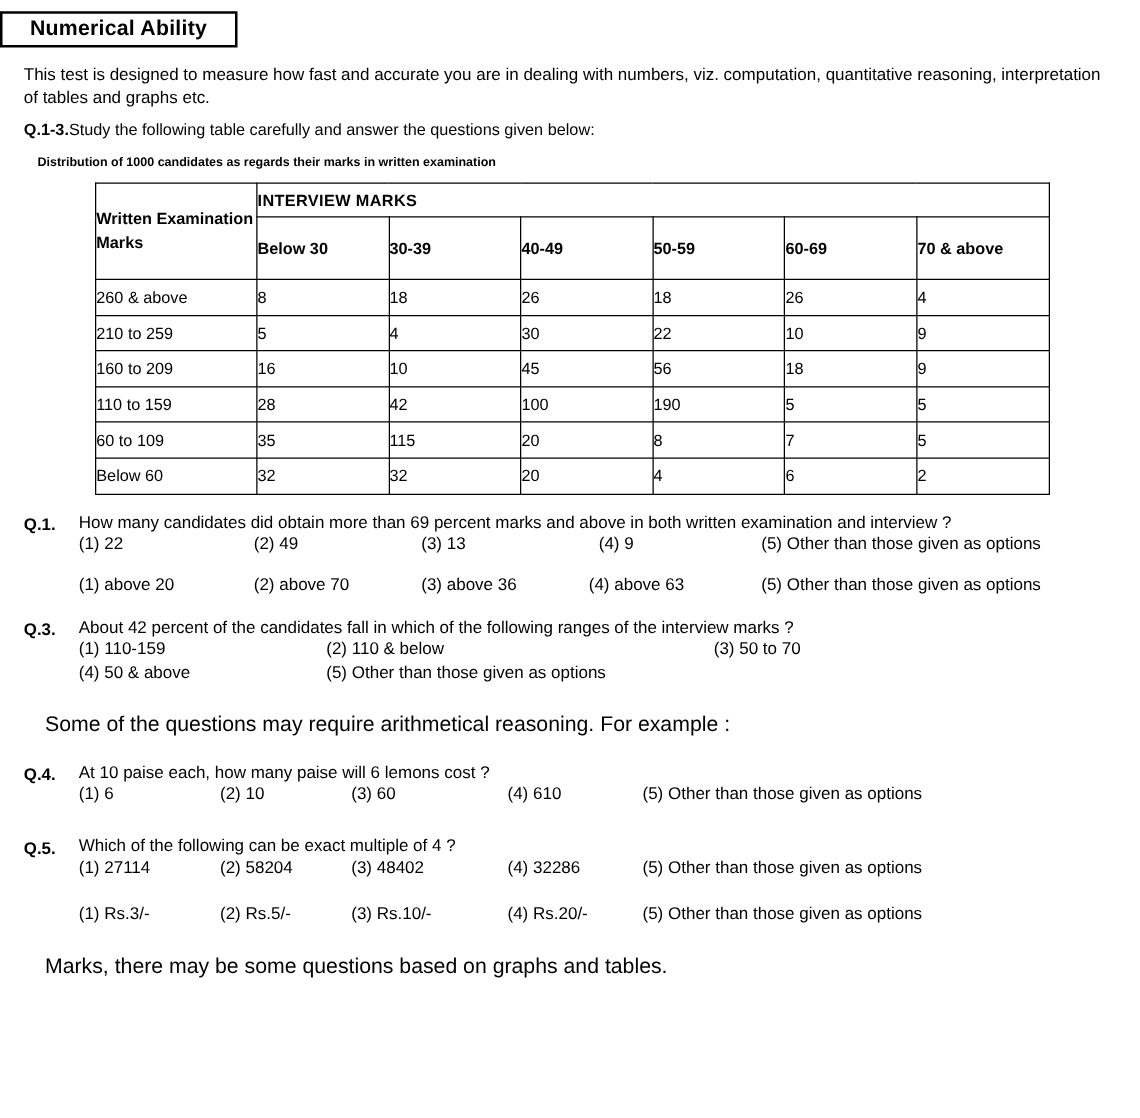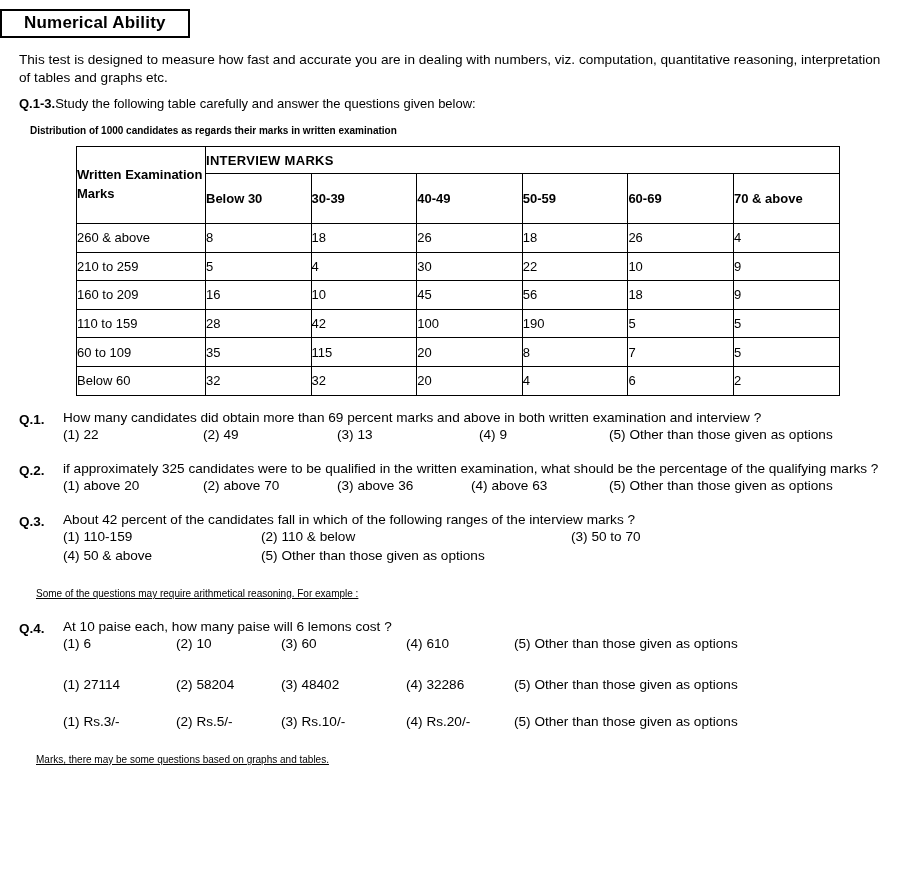--- a/index.html
+++ b/index.html
@@ -123,22 +123,21 @@
   .opts.two-line { height: 38px; }
   .opt {
     position: absolute;
     white-space: nowrap;
     top: 0;
   }
   .opt.l2 { top: 19px; }
 
   .note {
     margin: 0 17px 0 36px;
-    font-size: 10px;
-    text-decoration: underline;
+    font-size: 17px;
   }
 
   
   .sp-q1 { margin-top: 13px; }
   .sp-q  { margin-top: 14px; }
   .sp-note { margin-top: 21px; }
 </style>
 </head>
 <body>
 
@@ -248,24 +247,20 @@
   <div class="opts">
     <span class="opt" style="left:0px">(1)  22</span>
     <span class="opt" style="left:140px">(2)  49</span>
     <span class="opt" style="left:274px">(3)  13</span>
     <span class="opt" style="left:416px">(4)  9</span>
     <span class="opt" style="left:546px">(5)  Other than those given as options</span>
   </div>
 </div>
 
 <div class="qblock sp-q">
-  <div class="q-row">
-    <div class="q-label">Q.2.</div>
-    <div class="q-text">if approximately 325 candidates were to be qualified in the written examination, what should be the percentage of the qualifying marks ?</div>
-  </div>
   <div class="opts">
     <span class="opt" style="left:0px">(1)  above 20</span>
     <span class="opt" style="left:140px">(2)  above 70</span>
     <span class="opt" style="left:274px">(3)  above 36</span>
     <span class="opt" style="left:408px">(4)  above 63</span>
     <span class="opt" style="left:546px">(5)  Other than those given as options</span>
   </div>
 </div>
 
 <div class="qblock sp-q">
@@ -292,20 +287,24 @@
   <div class="opts">
     <span class="opt" style="left:0px">(1)  6</span>
     <span class="opt" style="left:113px">(2)  10</span>
     <span class="opt" style="left:218px">(3)  60</span>
     <span class="opt" style="left:343px">(4)  610</span>
     <span class="opt" style="left:451px">(5)  Other than those given as options</span>
   </div>
 </div>
 
 <div class="qblock" style="margin-top:22px">
+  <div class="q-row">
+    <div class="q-label">Q.5.</div>
+    <div class="q-text">Which of the following can be exact multiple of 4 ?</div>
+  </div>
   <div class="opts">
     <span class="opt" style="left:0px">(1)  27114</span>
     <span class="opt" style="left:113px">(2)  58204</span>
     <span class="opt" style="left:218px">(3)  48402</span>
     <span class="opt" style="left:343px">(4)  32286</span>
     <span class="opt" style="left:451px">(5)  Other than those given as options</span>
   </div>
 </div>
 
 <div class="qblock" style="margin-top:18px">

